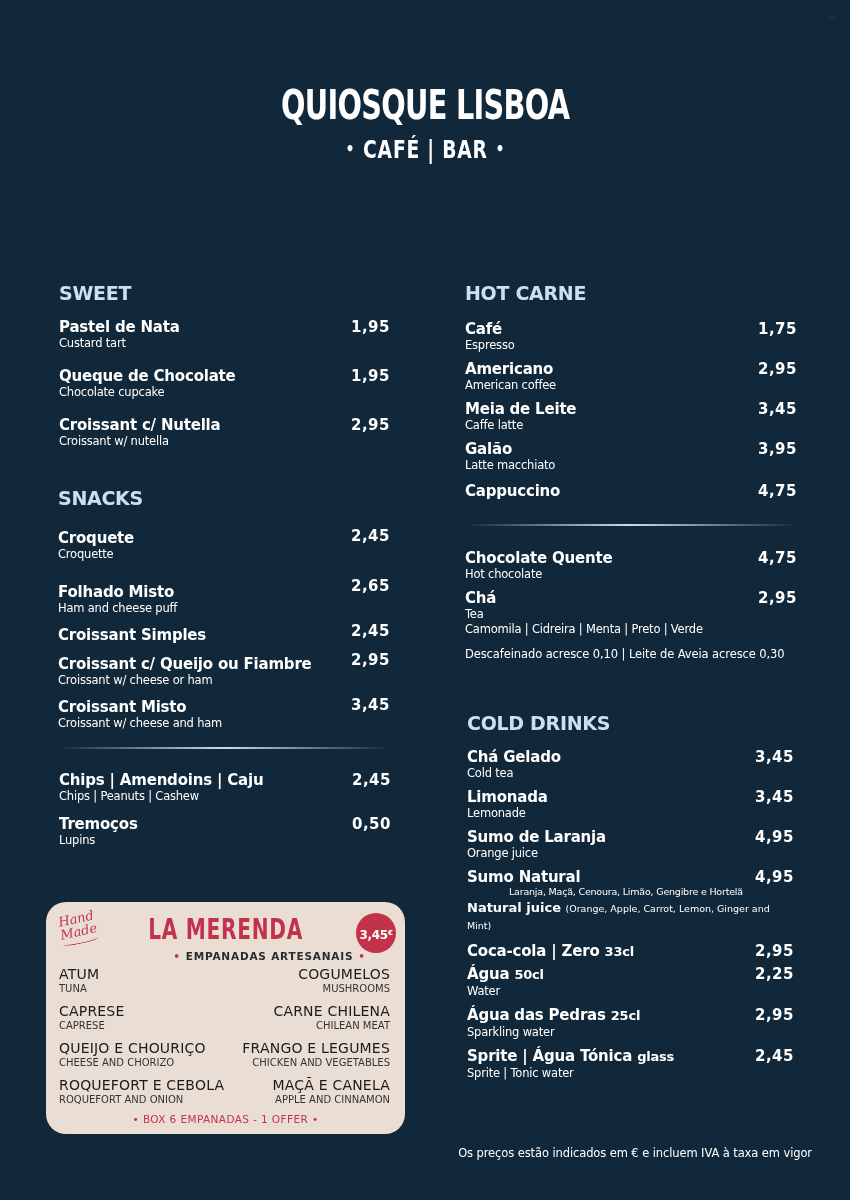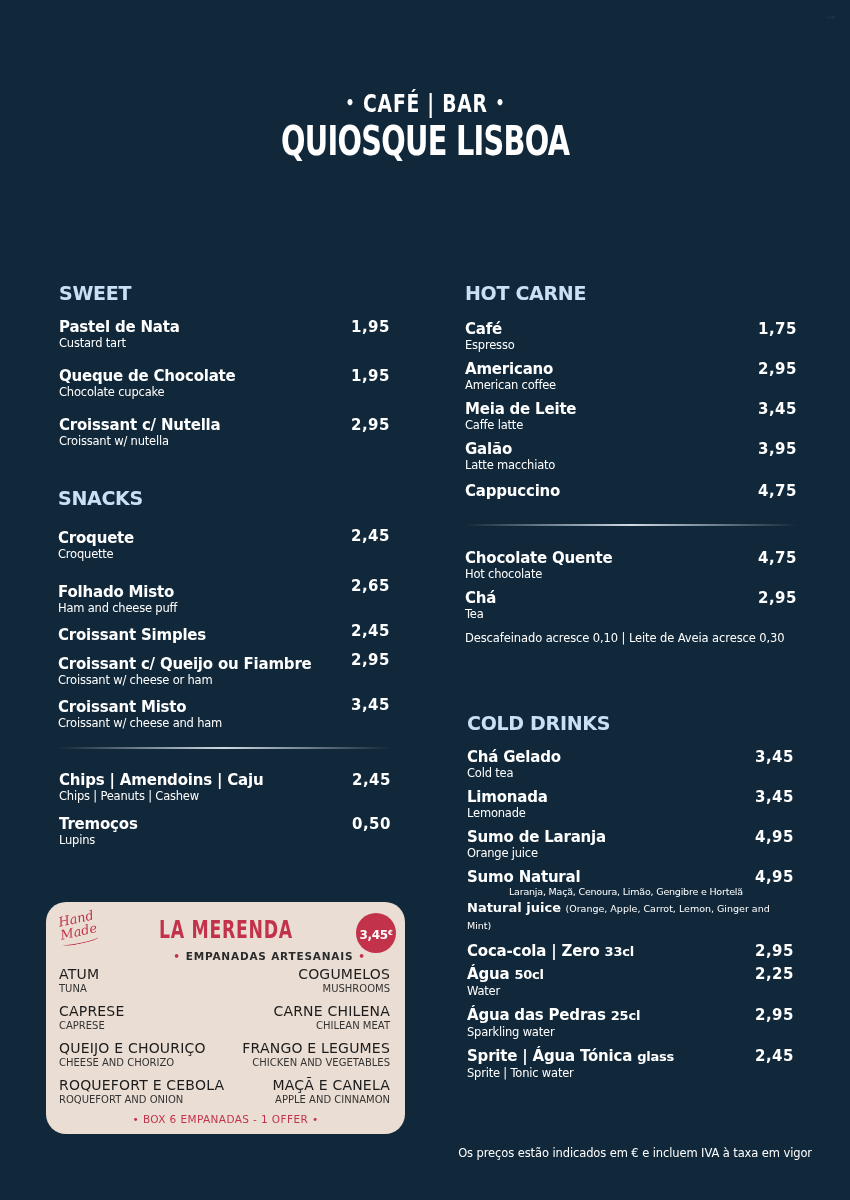--- a/index.html
+++ b/index.html
@@ -104,21 +104,21 @@
     font-size: 13px;
     line-height: 13px;
     transform: rotate(-12deg);
   }
   .handmade .swoop {
     display: block; width: 36px; height: 6px; margin: 0 auto;
     border-bottom: 1.5px solid #c2334b; border-radius: 0 0 50% 50%;
   }
   .merenda-title {
     position: absolute; left: 0; top: 8px; width: 359px; text-align: center;
-    color: #c2334b; font-weight: bold; font-size: 24px;
+    color: #c2334b; font-weight: bold; font-size: 28px;
     line-height: 40px;
   }
   .merenda-title span {
     display: inline-block; transform: scaleX(0.72); letter-spacing: 1px;
   }
   .merenda-sub {
     position: absolute; left: 0; top: 48px; width: 359px; text-align: center;
     font-size: 10.5px; font-weight: bold; letter-spacing: 0.8px; color: #2b2b2b; margin-left: 44px;
   }
   .merenda-sub .bullet { color: #c2334b; margin: 0 5px; }
@@ -145,26 +145,26 @@
     position: absolute; right: 38px; top: 1146px;
     font-size: 11.5px; letter-spacing: -0.1px;
   }
 </style>
 </head>
 <body>
 
 <div class="corner-mark">ieb</div>
 
 <header class="brand">
+  <div><span class="brand-title">QUIOSQUE LISBOA</span></div>
   <div>
     <span class="brand-sub">
       <span class="dot">•</span><span>CAFÉ | BAR</span><span class="dot">•</span>
     </span>
   </div>
-  <div><span class="brand-title">QUIOSQUE LISBOA</span></div>
 </header>
 
 <section class="col col-left" style="top:281px;">
   <h2 class="section-title">SWEET</h2>
   <div class="item" style="margin-top:13px;">
     <div class="item-name">Pastel de Nata</div>
     <div class="item-desc">Custard tart</div>
     <div class="item-price">1,95</div>
   </div>
   <div class="item" style="margin-top:17px;">
@@ -316,20 +316,21 @@
 
 <section class="col col-right" style="top:549px;">
   <div class="item">
     <div class="item-name">Chocolate Quente</div>
     <div class="item-desc">Hot chocolate</div>
     <div class="item-price">4,75</div>
   </div>
   <div class="item" style="margin-top:8px;">
     <div class="item-name">Chá</div>
     <div class="item-desc">Tea</div>
+    <div class="item-extra">Camomila | Cidreira | Menta | Preto | Verde</div>
     <div class="item-price">2,95</div>
   </div>
   <div class="note" style="margin-top:10px;">Descafeinado acresce 0,10 | Leite de Aveia acresce 0,30</div>
 </section>
 
 <section class="col col-right" style="top:711px; left:467px; width:327px;">
   <h2 class="section-title">COLD DRINKS</h2>
   <div class="item" style="margin-top:13px;">
     <div class="item-name">Chá Gelado</div>
     <div class="item-desc">Cold tea</div>

